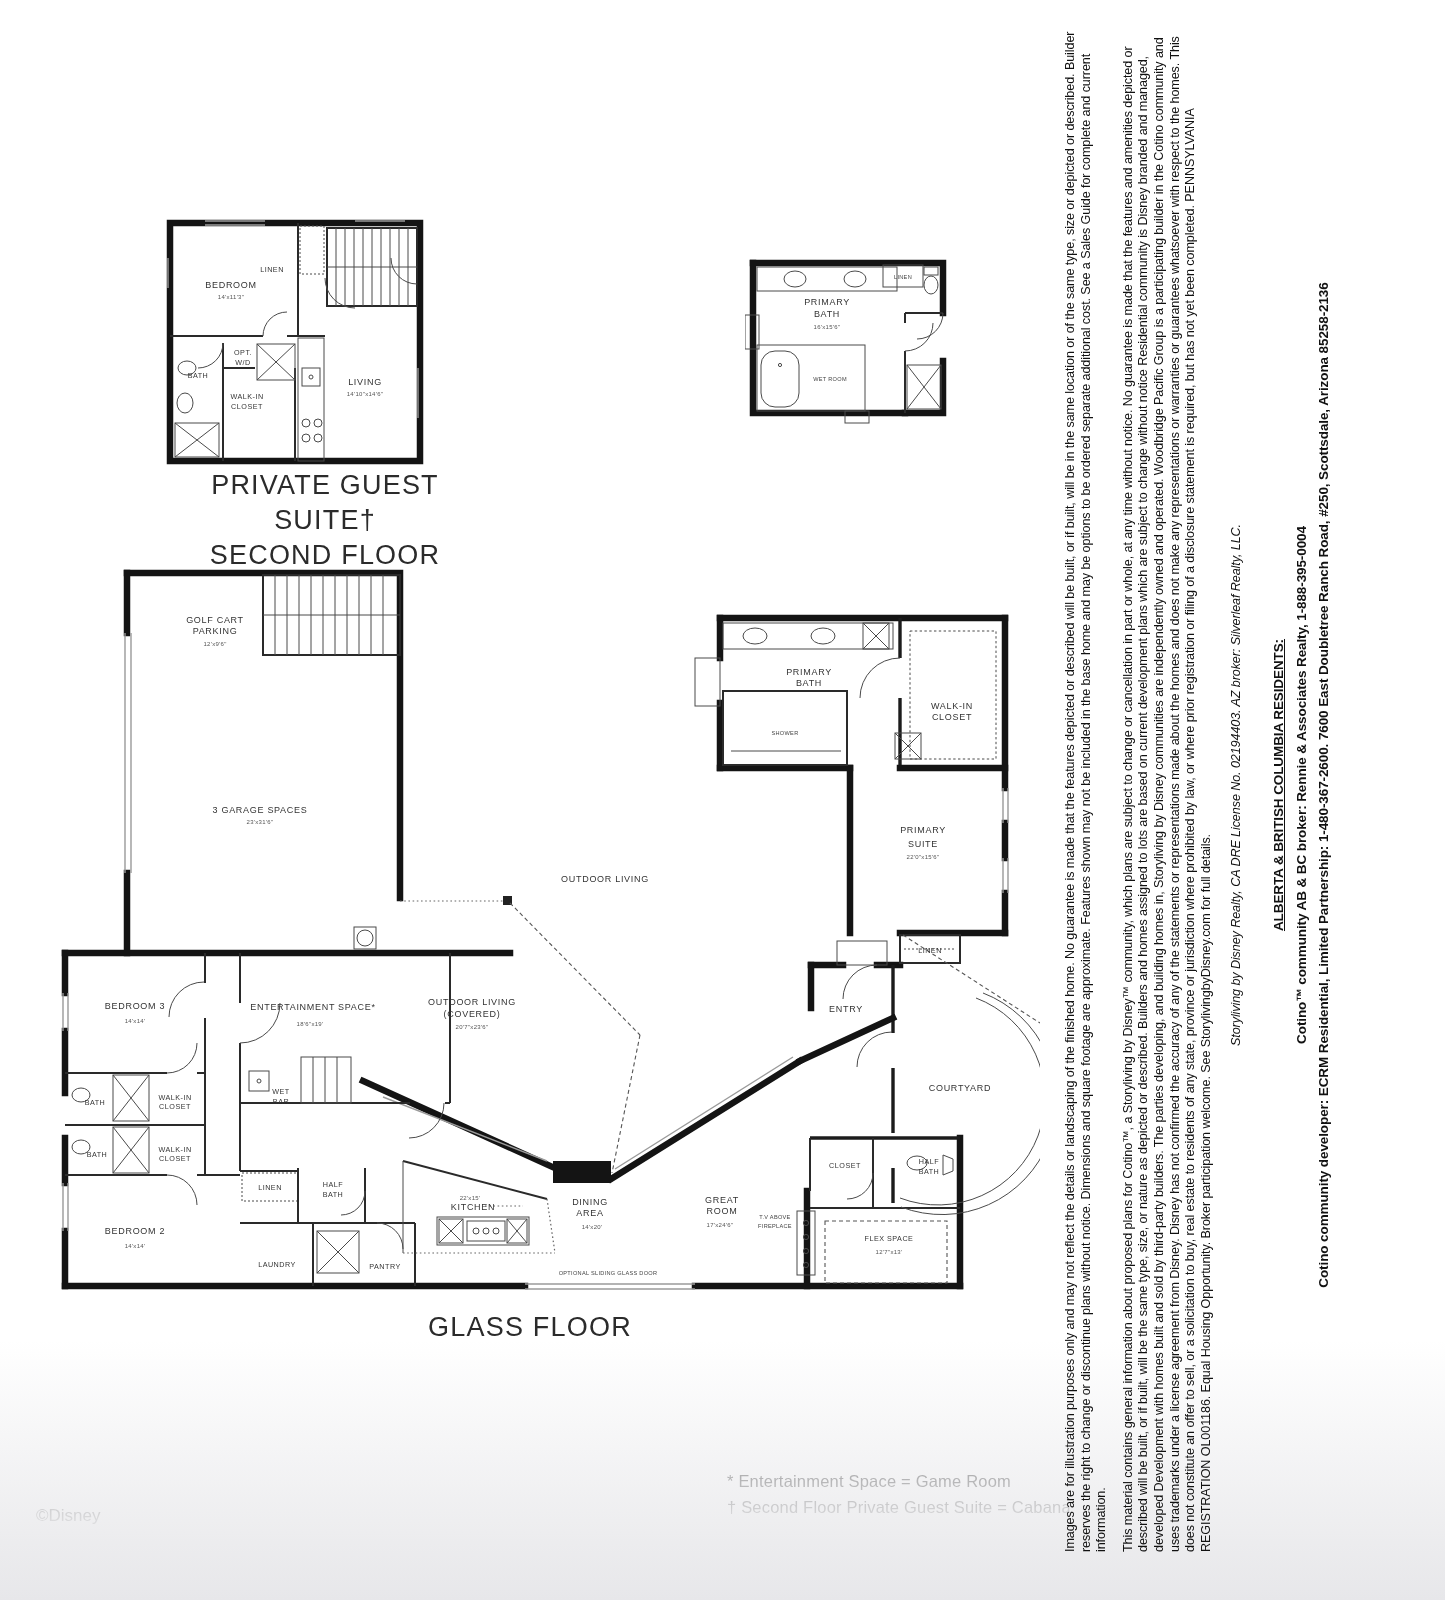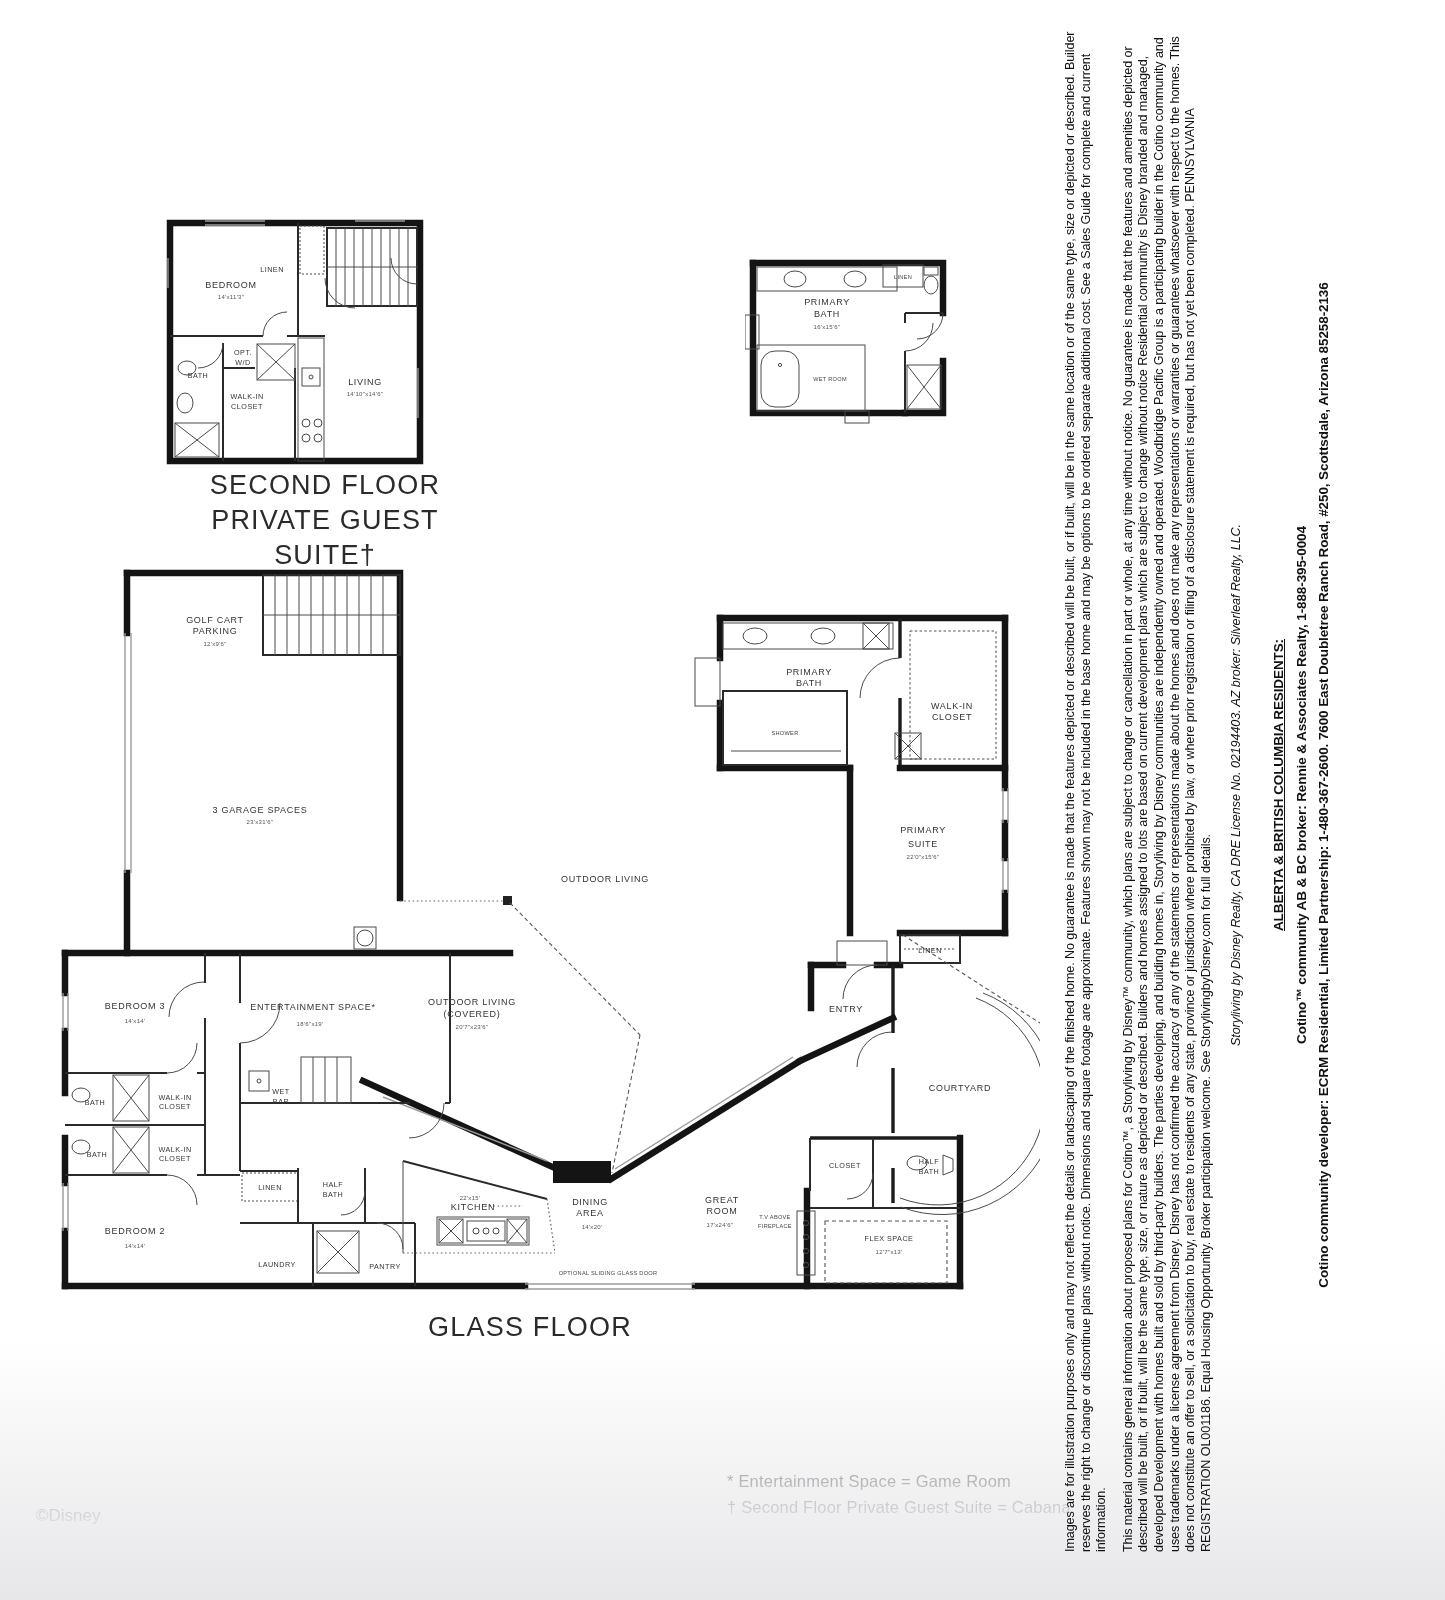--- a/index.html
+++ b/index.html
@@ -318,22 +318,22 @@
       <text class="sm" x="790" y="605">CLOSET</text>
       <text class="sm" x="874" y="601">HALF</text>
       <text class="sm" x="874" y="611">BATH</text>
       <text class="sm" x="834" y="678">FLEX SPACE</text>
       <text class="dim" x="834" y="691">12'7"x13'</text>
       <text class="tiny" x="553" y="712">OPTIONAL SLIDING GLASS DOOR</text>
     </g>
   </svg>
 
   <div class="plan-title" style="left:160px;top:468px;width:330px">
+    <div>PRIVATE GUEST SUITE†</div>
     <div>SECOND FLOOR</div>
-    <div>PRIVATE GUEST SUITE†</div>
   </div>
   <div class="plan-title" style="left:375px;top:1310px;width:310px">GLASS FLOOR</div>
 
   <div class="footnotes" style="left:727px;top:1469px">
     <div>* Entertainment Space = Game Room</div>
     <div>† Second Floor Private Guest Suite = Cabana</div>
   </div>
 
   <div class="copyright" style="left:36px;top:1506px">©Disney</div>
 

